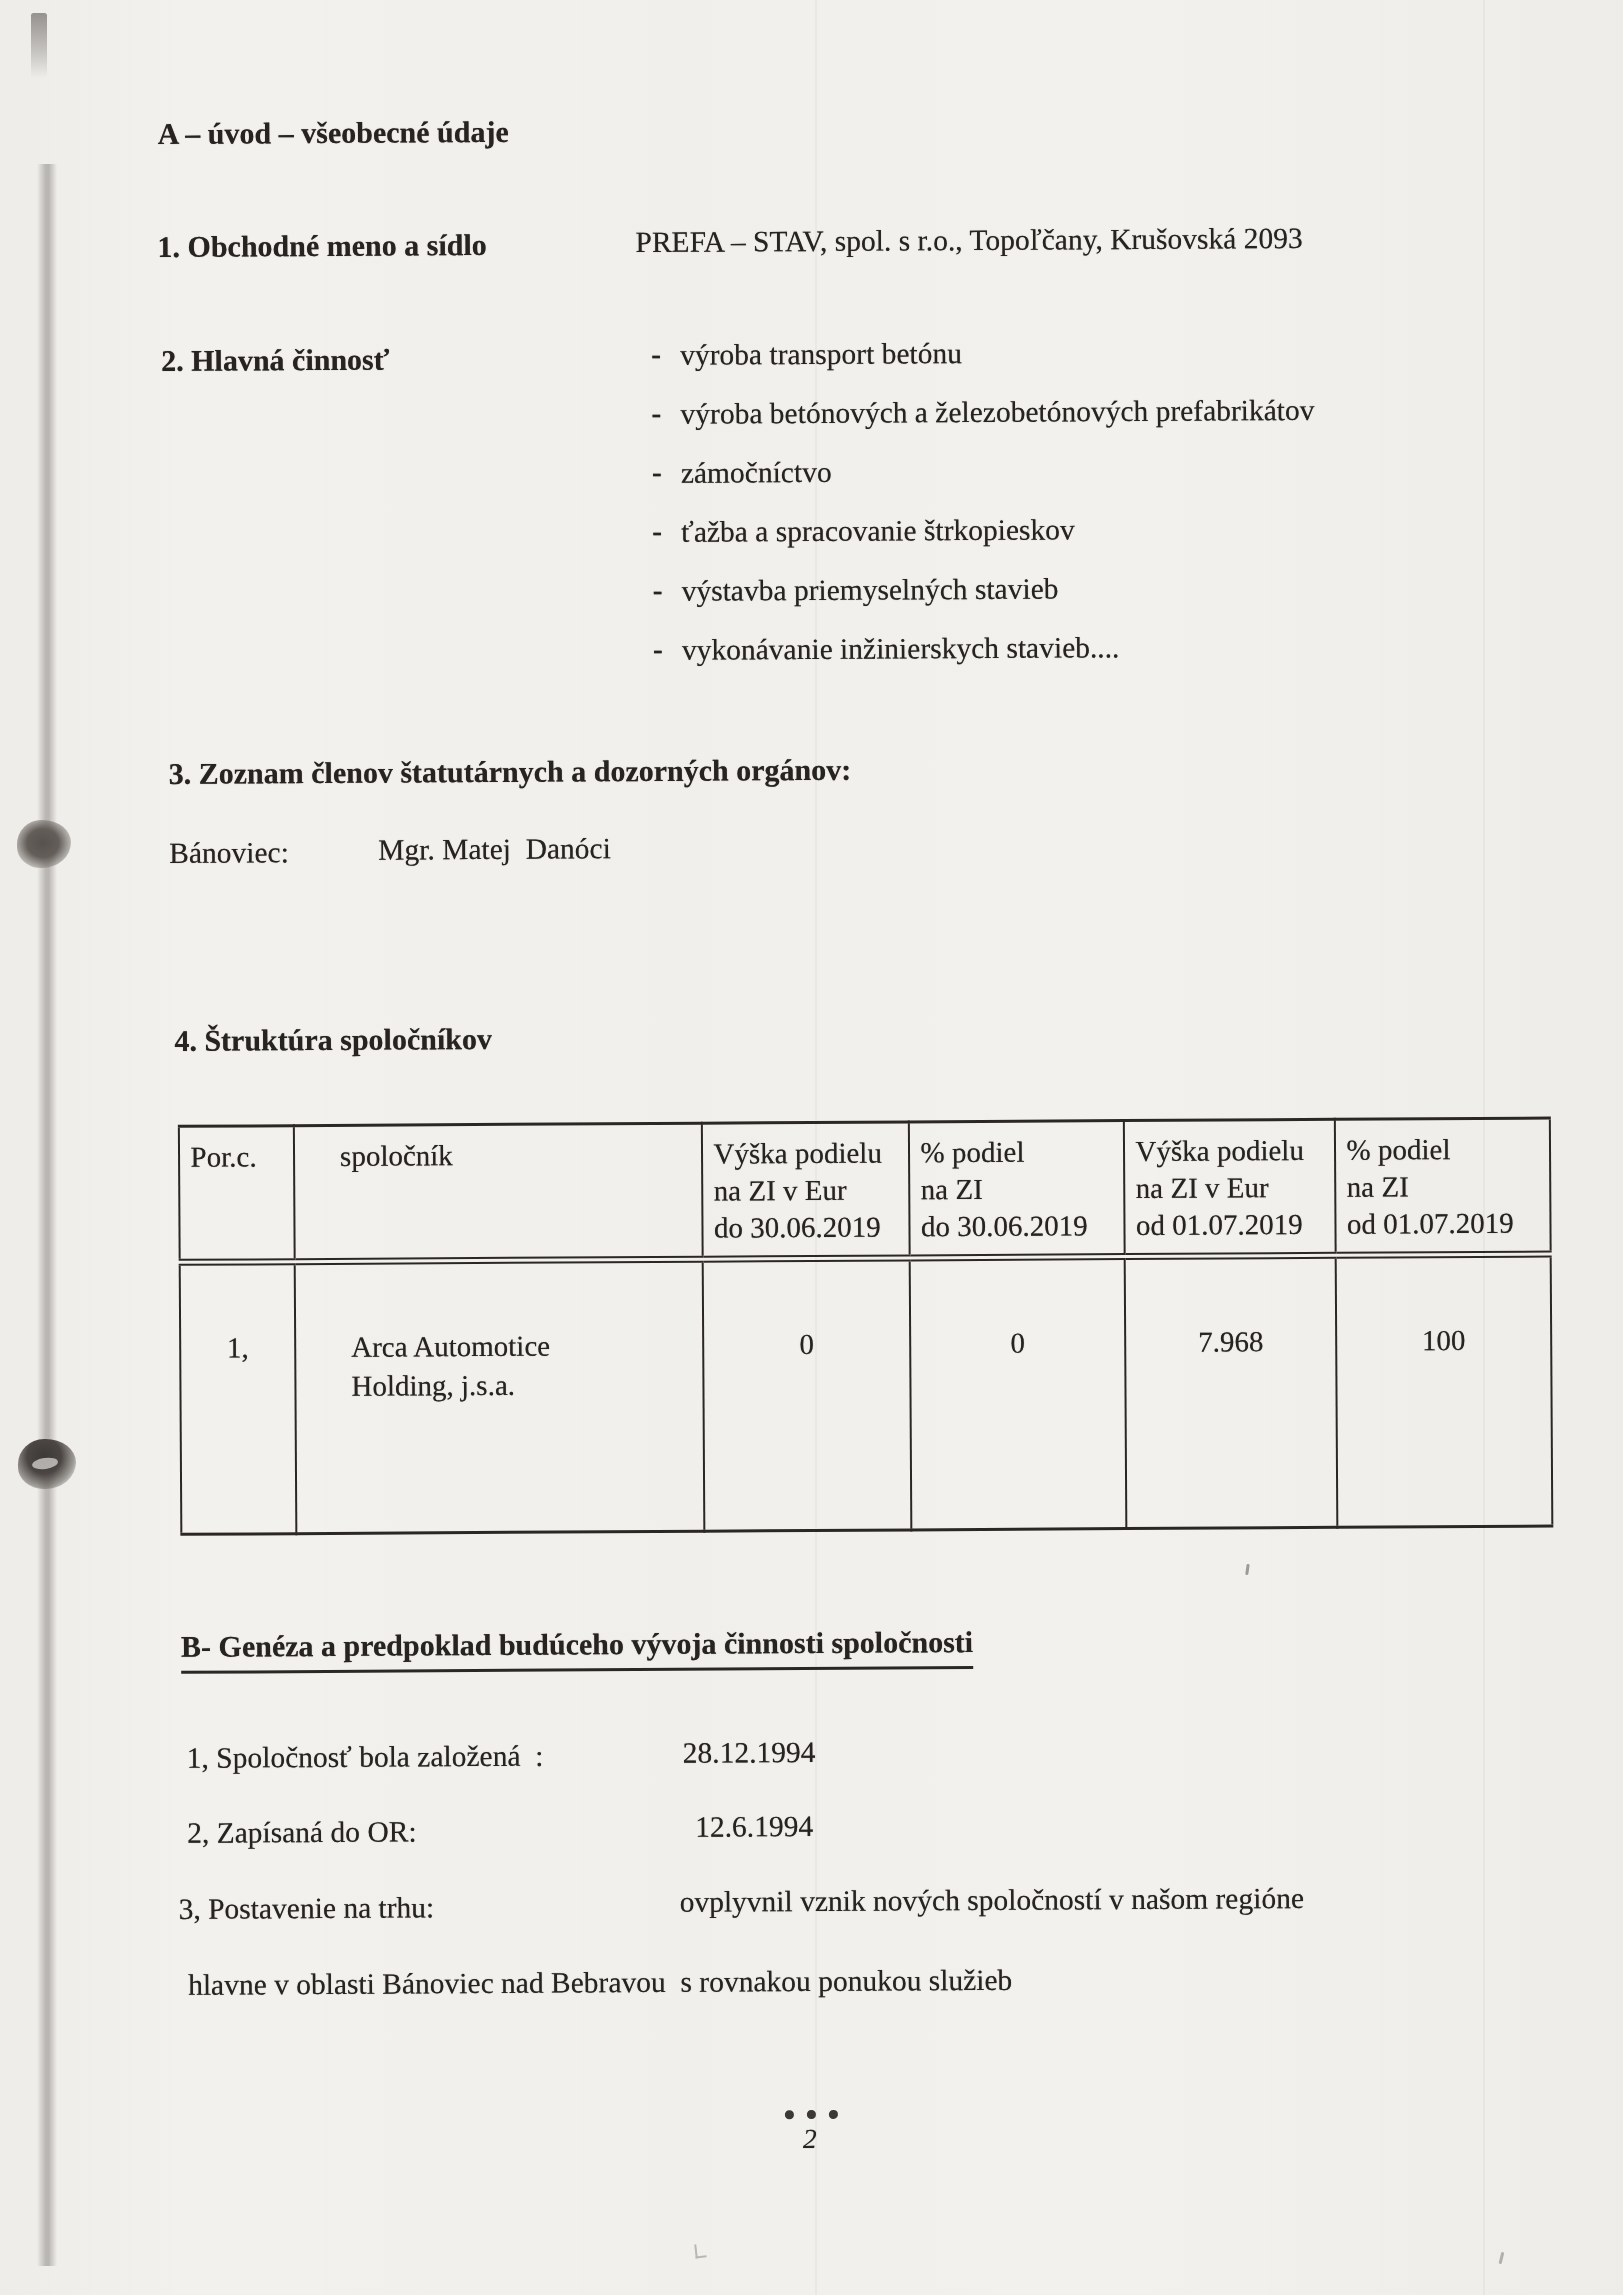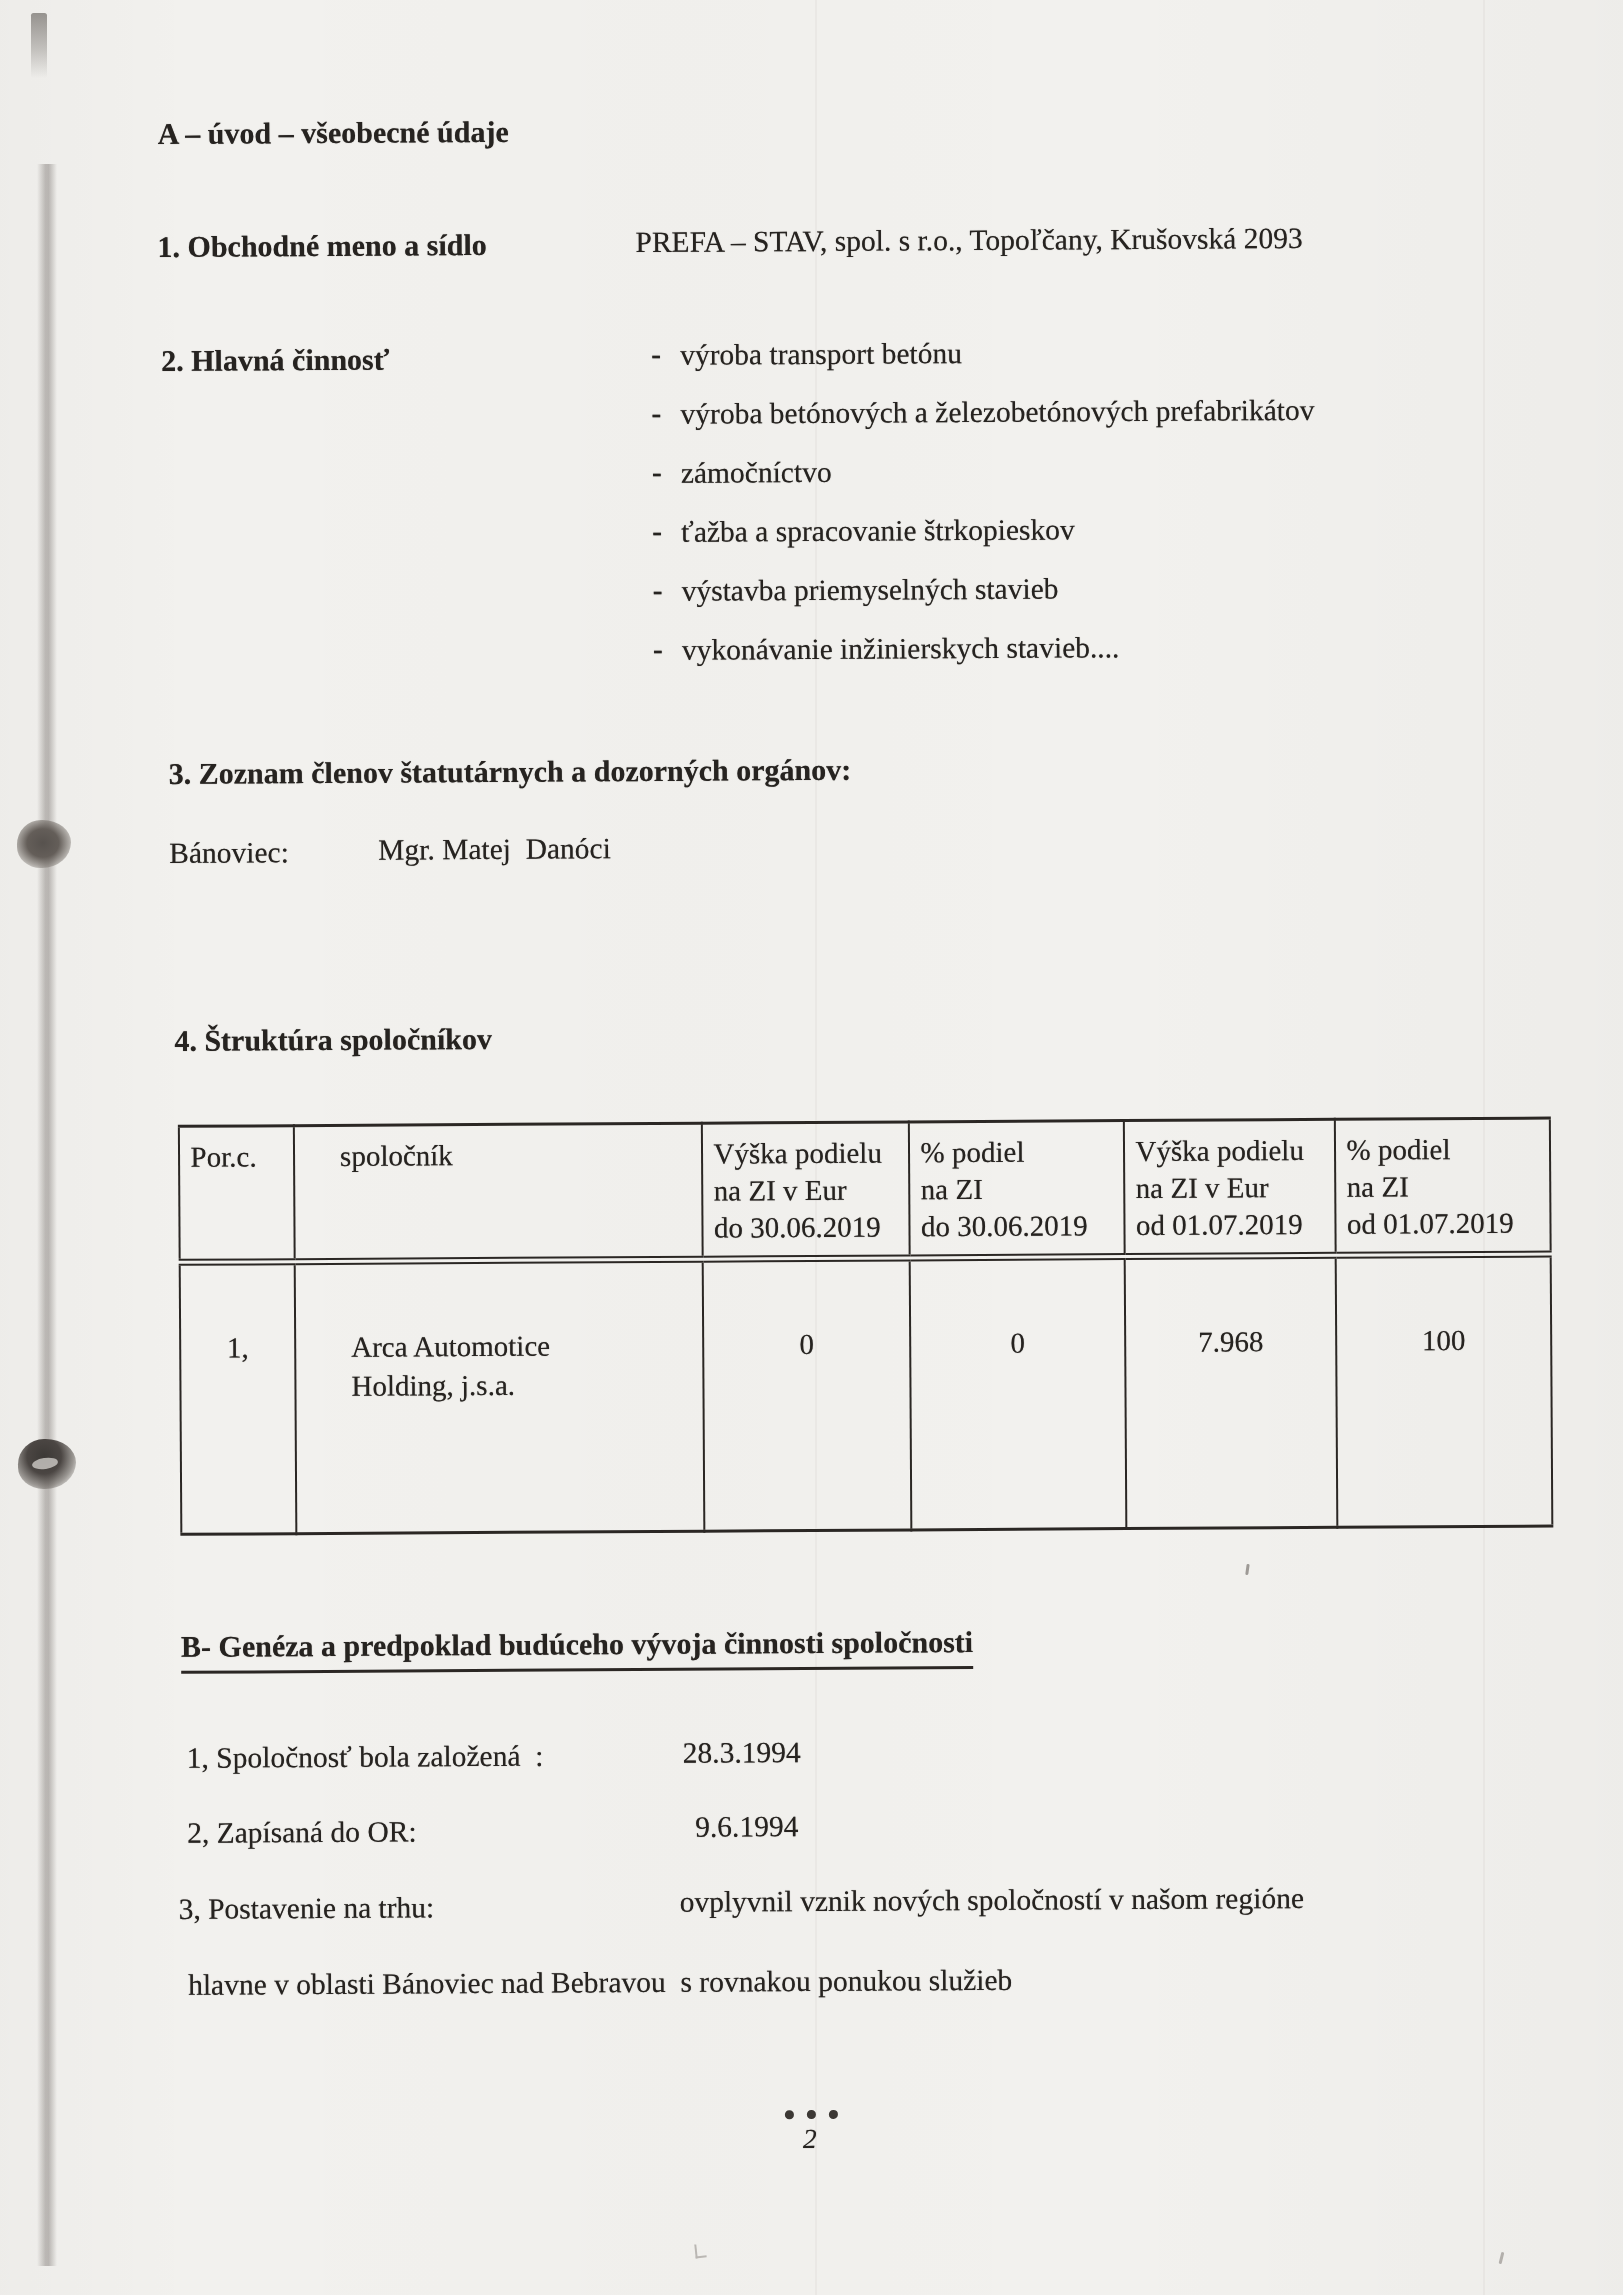--- a/index.html
+++ b/index.html
@@ -172,24 +172,24 @@
         <td class="txt c">100</td>
       </tr>
     </tbody>
       </table>
 
     <div class="abs" style="left:178px; top:1626px">
       <span class="b-title txt">B- Genéza a predpoklad budúceho vývoja činnosti spoločnosti</span>
     </div>
 
     <div class="abs txt body-text" style="left:183px; top:1738px">1, Spoločnosť bola založená  :</div>
-    <div class="abs txt body-text" style="left:679px; top:1736px">28.3.1994</div>
+    <div class="abs txt body-text" style="left:679px; top:1736px">28.12.1994</div>
 
     <div class="abs txt body-text" style="left:183px; top:1813px">2, Zapísaná do OR:</div>
-    <div class="abs txt body-text" style="left:691px; top:1810px">9.6.1994</div>
+    <div class="abs txt body-text" style="left:691px; top:1810px">12.6.1994</div>
 
     <div class="abs txt body-text" style="left:174px; top:1889px">3, Postavenie na trhu:</div>
     <div class="abs txt body-text" style="left:675px; top:1885px">ovplyvnil vznik nových spoločností v našom regióne</div>
 
     <div class="abs txt body-text" style="left:183px; top:1965px">hlavne v oblasti Bánoviec nad Bebravou  s rovnakou ponukou služieb</div>
 
     <div class="dots" style="left:779px; top:2110px">
       <span></span>
         <span></span>
         <span></span>

